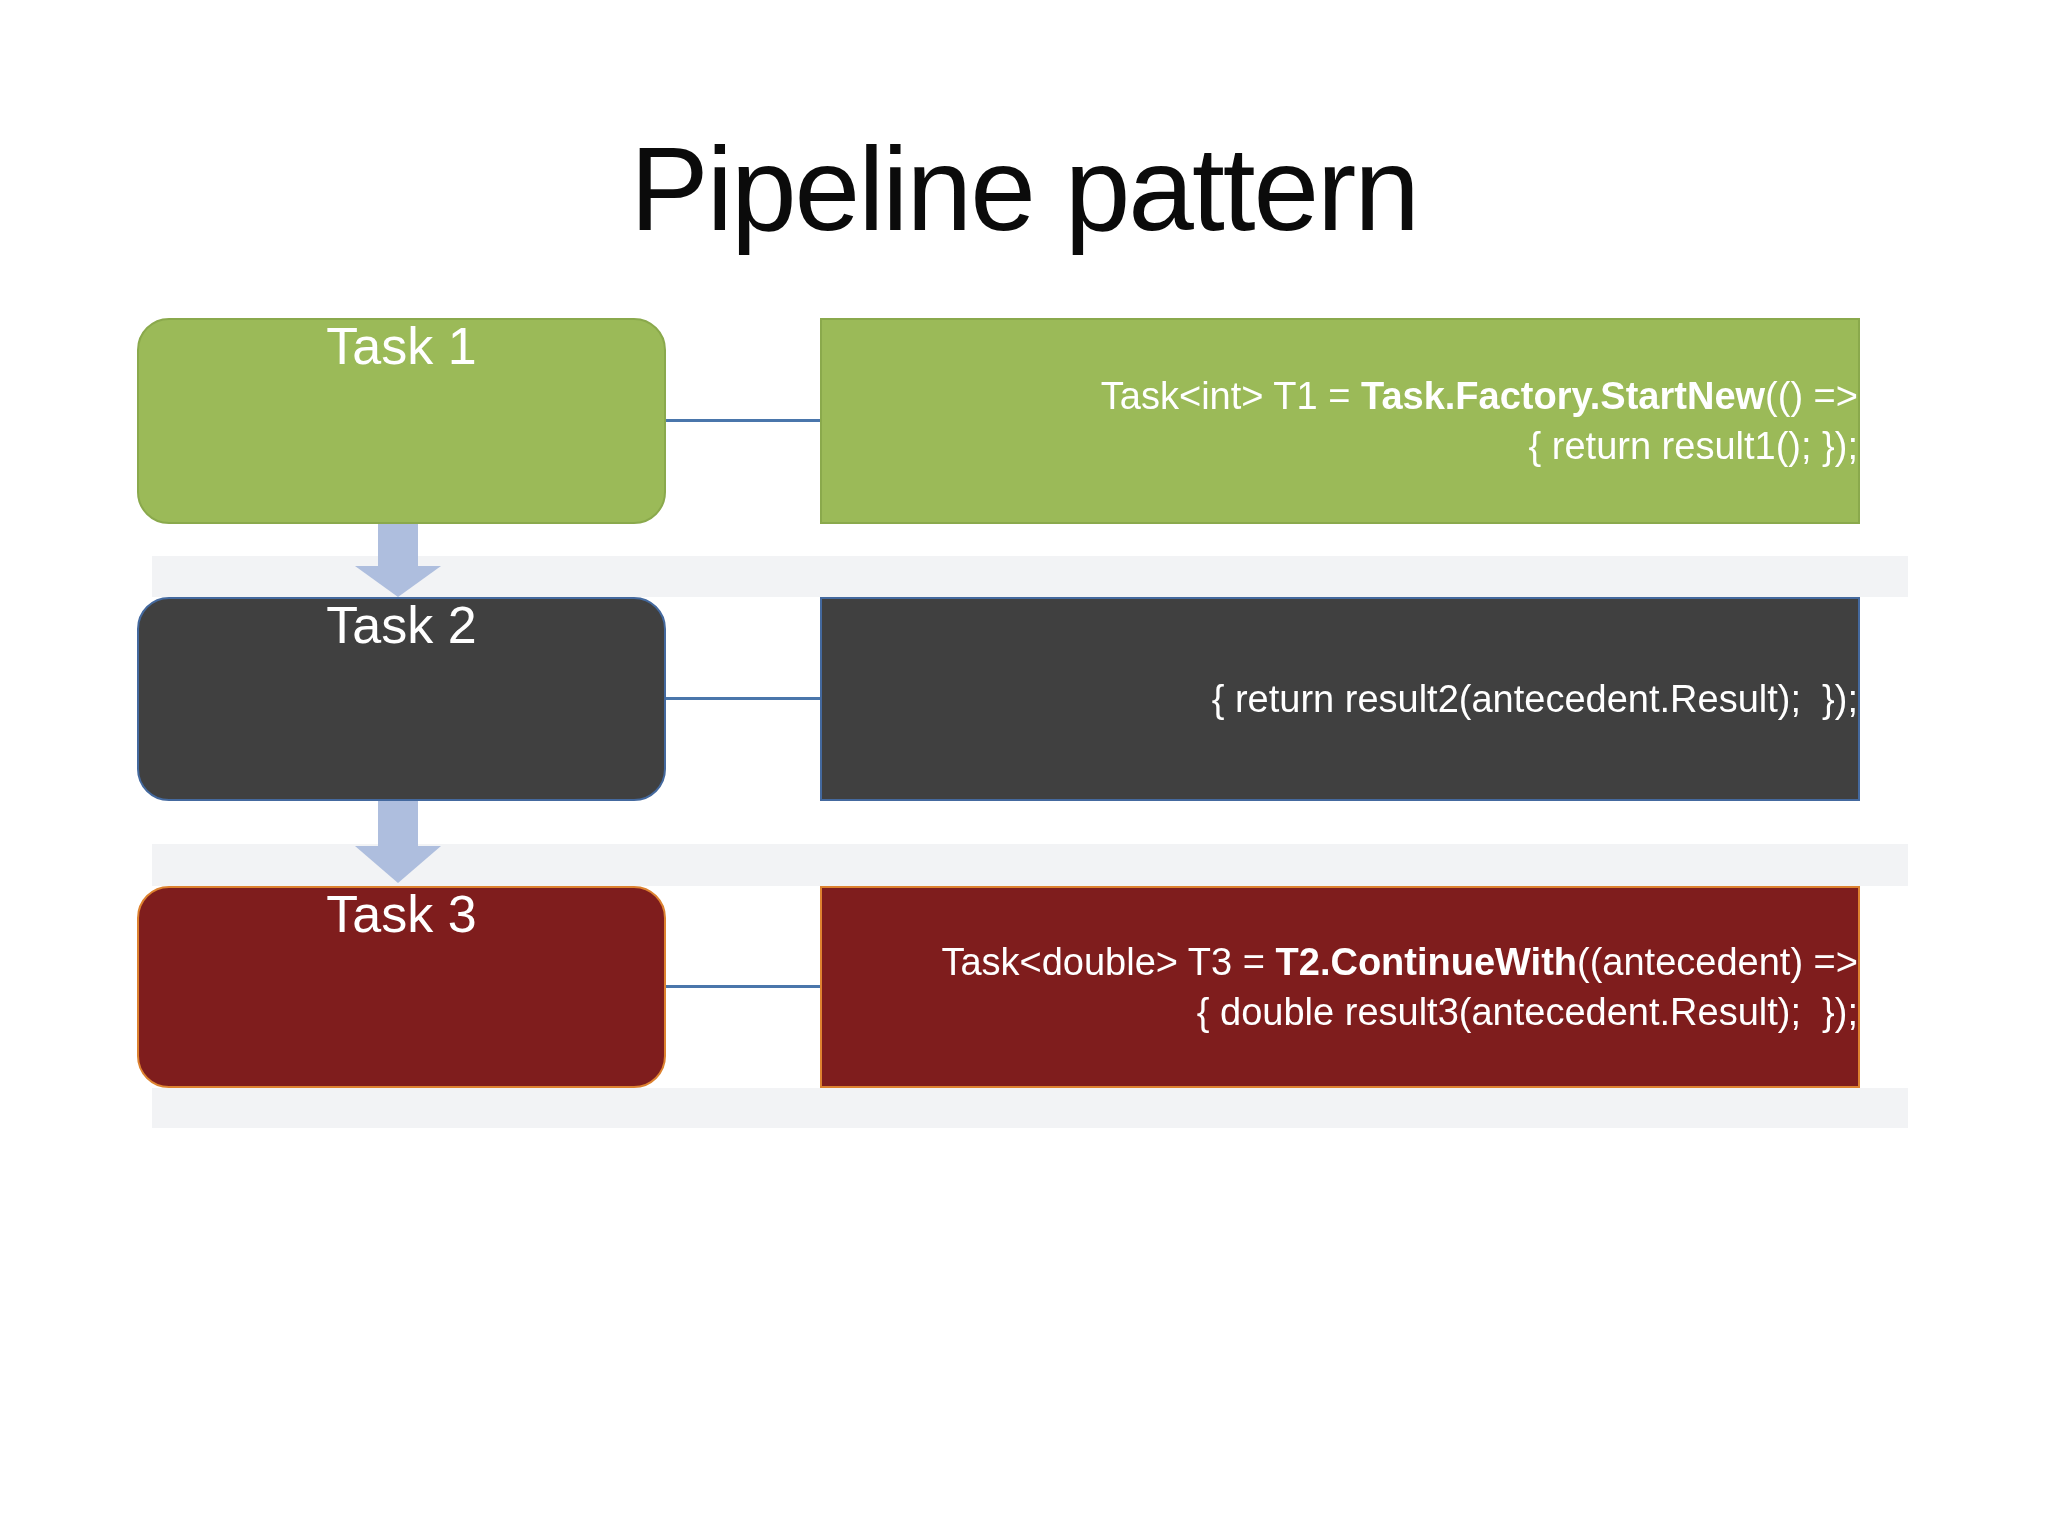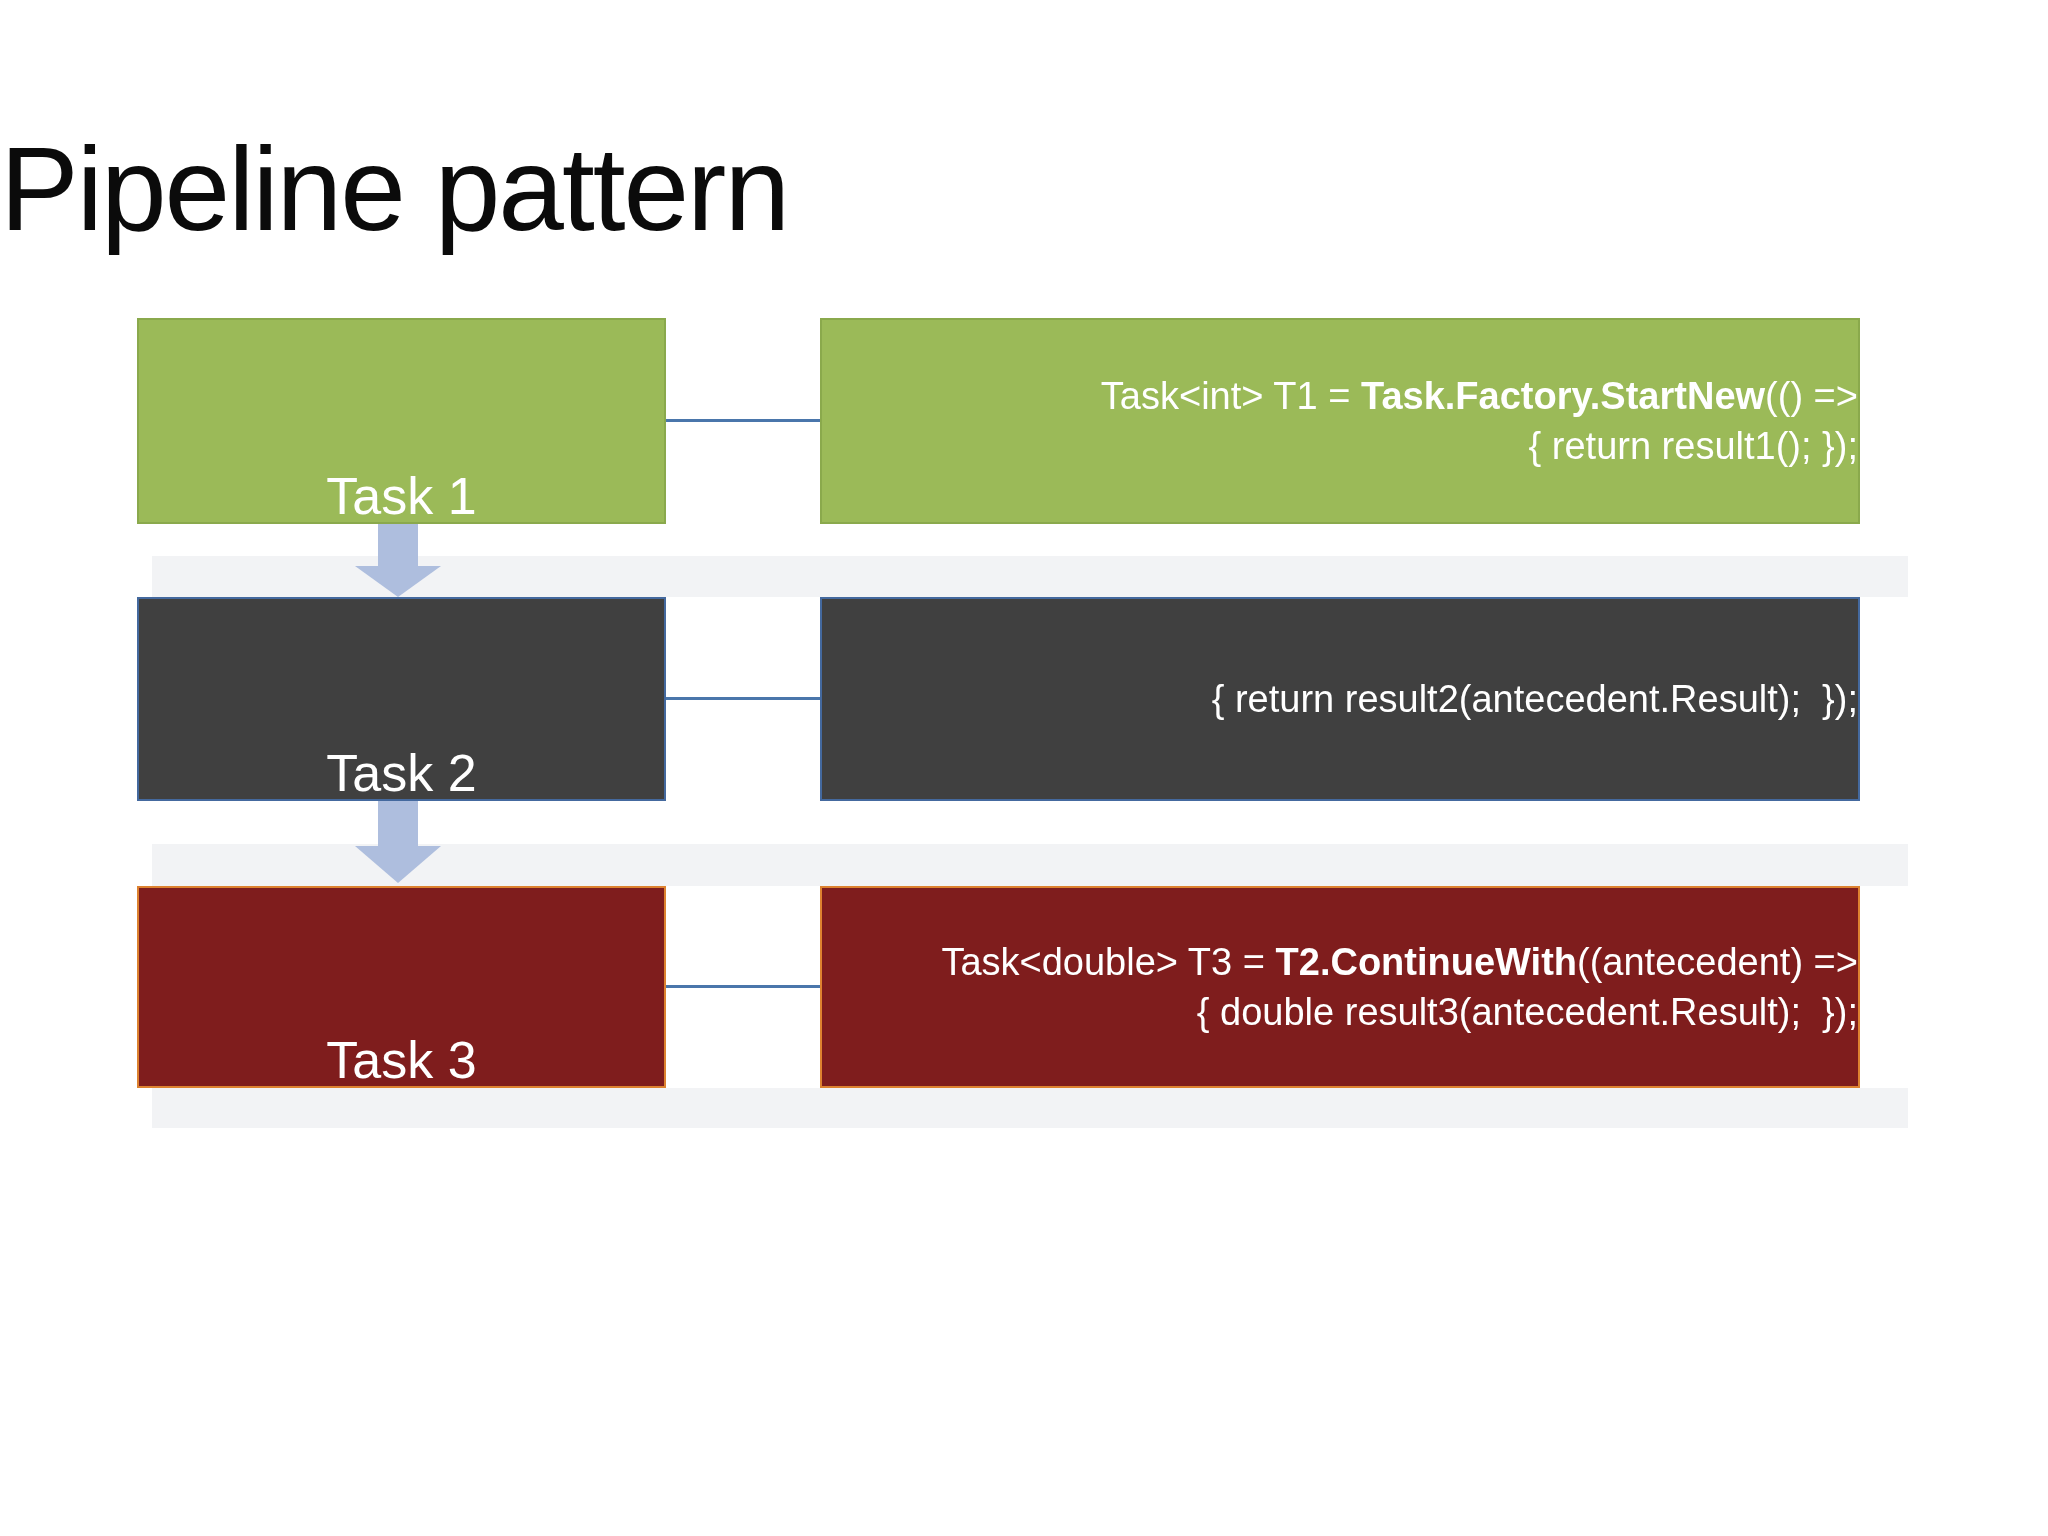--- a/index.html
+++ b/index.html
@@ -1,30 +1,30 @@
 <!DOCTYPE html>
 <html><head>
 <meta charset="utf-8">
 <style>
   html,body{margin:0;padding:0;background:#fff;}
   #slide{
     position:relative;width:2048px;height:1536px;background:#ffffff;
     font-family:"Liberation Sans", sans-serif;overflow:hidden;
   }
   .title{
-    position:absolute;top:122px;left:0;width:100%;
+    position:absolute;top:122px;left:0;width:100%;text-align:center;
     font-size:118px;line-height:1.15;font-weight:400;letter-spacing:-2px;
     color:#0b0b0b;margin:0;
   }
   .band{position:absolute;left:152px;width:1756px;background:#f2f3f5;}
   .band.b1{top:556px;height:41px;}
   .band.b2{top:844px;height:42px;}
   .band.b3{top:1088px;height:40px;}
   .lbox,.rbox{position:absolute;box-sizing:border-box;color:#ffffff;}
-  .lbox{left:137px;width:529px;display:flex;align-items:flex-end;justify-content:center;}
+  .lbox{left:137px;width:529px;display:flex;align-items:flex-start;justify-content:center;border-radius:32px;}
   .rbox{left:820px;width:1040px;display:flex;flex-direction:column;justify-content:center;text-align:right;}
   .row1{top:318px;height:206px;}
   .row2{top:597px;height:204px;}
   .row3{top:886px;height:202px;}
   .green{background:#9bba58;border:2px solid #8aa94c;}
   .blue{background:#404040;border:2px solid #44699e;}
   .orange{background:#7f1d1d;border:2px solid #dd8230;}
   .task-label{font-size:52px;line-height:1;}
   .code{font-size:38px;line-height:50px;white-space:pre;}
   .code .l1{padding-left:22px;}

